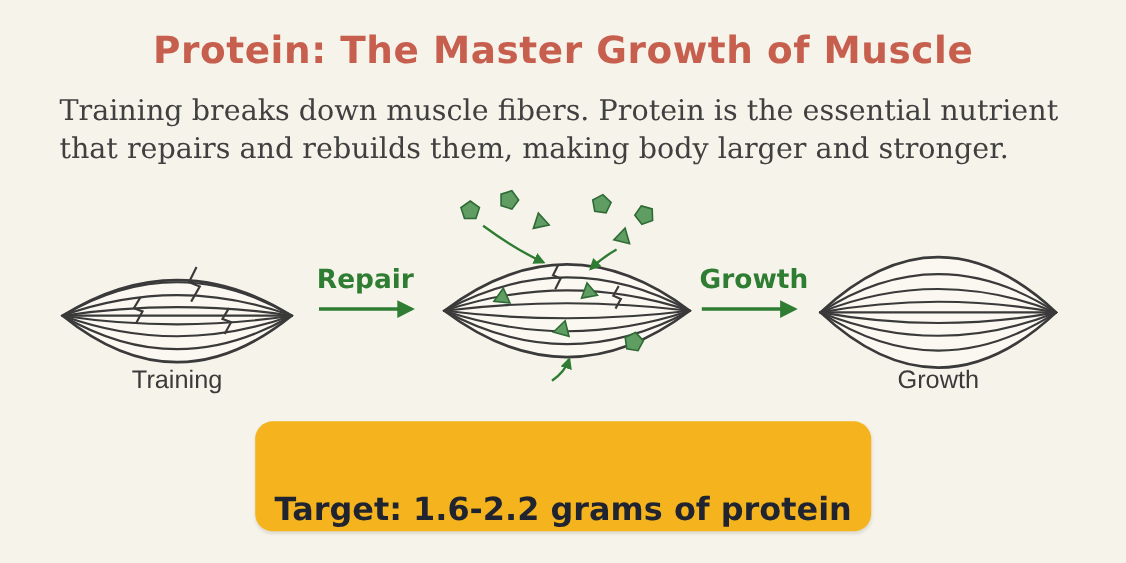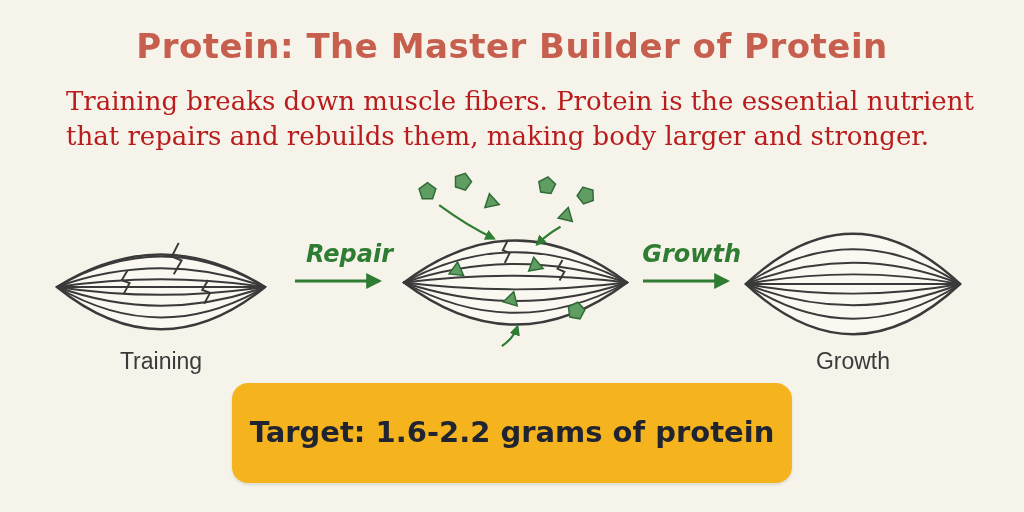--- a/index.html
+++ b/index.html
@@ -19,82 +19,80 @@
     top: 26px; left: 0; width: 1024px;
     text-align: center;
     font-size: 34px;
     font-weight: 800;
     letter-spacing: 0.5px;
     color: var(--title, #c75f4e);
     font-family: "DejaVu Sans", sans-serif;
   }
   .subtitle {
     position: absolute;
-    top: 84px; left: 66px; width: 915px;
+    top: 84px; left: 54px; width: 915px;
     font-family: "DejaVu Serif", serif;
     font-size: 26px;
     line-height: 1.35;
-    color: #b91c1c;
+    color: #404040;
   }
   .subtitle span { display: block; }
 
   .muscle-svg { position: absolute; }
   .muscle-line { fill: none; stroke: #3a3a3a; stroke-width: 2; stroke-linecap: round; }
   .muscle-body { fill: #fbf8f1; stroke: #3a3a3a; stroke-width: 2.5; }
   .tear { fill: none; stroke: #3a3a3a; stroke-width: 2; stroke-linejoin: miter; }
   .particle { fill: var(--particle_green, #5f9d63); stroke: #2f6b35; stroke-width: 1.5; }
   .flow { fill: none; stroke: var(--arrow_green, #2e7d32); stroke-width: 2.2; }
 
   .arrow-group {
     position: absolute;
     width: 105px;
-    text-align: right;
-    font-style: italic;
+    text-align: left;
   }
   .arrow-label {
     font-size: 24px;
     font-weight: 800;
     color: var(--arrow_green, #2e7d32);
     margin-bottom: 4px;
   }
   .stage-label {
     position: absolute;
     text-align: center;
     font-size: 23px;
     color: #3a3a3a;
     font-family: "Liberation Sans", sans-serif;
-    margin-top: 16px;
   }
   .target-box {
     position: absolute;
     left: 232px; top: 383px;
     width: 560px; height: 100px;
     background: var(--banner_bg, #f5b41d);
     border-radius: 16px;
     display: flex;
     flex-direction: column;
     align-items: center;
-    justify-content: center;
+    justify-content: flex-end;
     box-shadow: 0 2px 3px rgba(0,0,0,0.10);
   }
   .target-box span {
     display: block;
     font-size: 29px;
     font-weight: 800;
     line-height: 1.3;
     color: var(--banner_text, #1f2430);
     font-family: "DejaVu Sans", sans-serif;
   }
 </style>
 </head>
 <body>
 
 <div id="canvas">
 
-  <div class="title">Protein: The Master Builder of Protein</div>
+  <div class="title">Protein: The Master Growth of Muscle</div>
 
   <div class="subtitle">
     <span>Training breaks down muscle fibers. Protein is the essential nutrient</span>
     <span>that repairs and rebuilds them, making body larger and stronger.</span>
   </div>
 
   <svg class="muscle-svg" style="left:52px; top:233px;" width="218" height="108" viewBox="0 0 220 110">
     <path class="muscle-body" d="M4,55 Q110,-11 216,55 Q110,141 4,55 Z"></path>
     <path class="muscle-line" d="M4,55 Q110,-7 216,55"></path>
     <path class="muscle-line" d="M4,55 Q110,17 216,55"></path>

